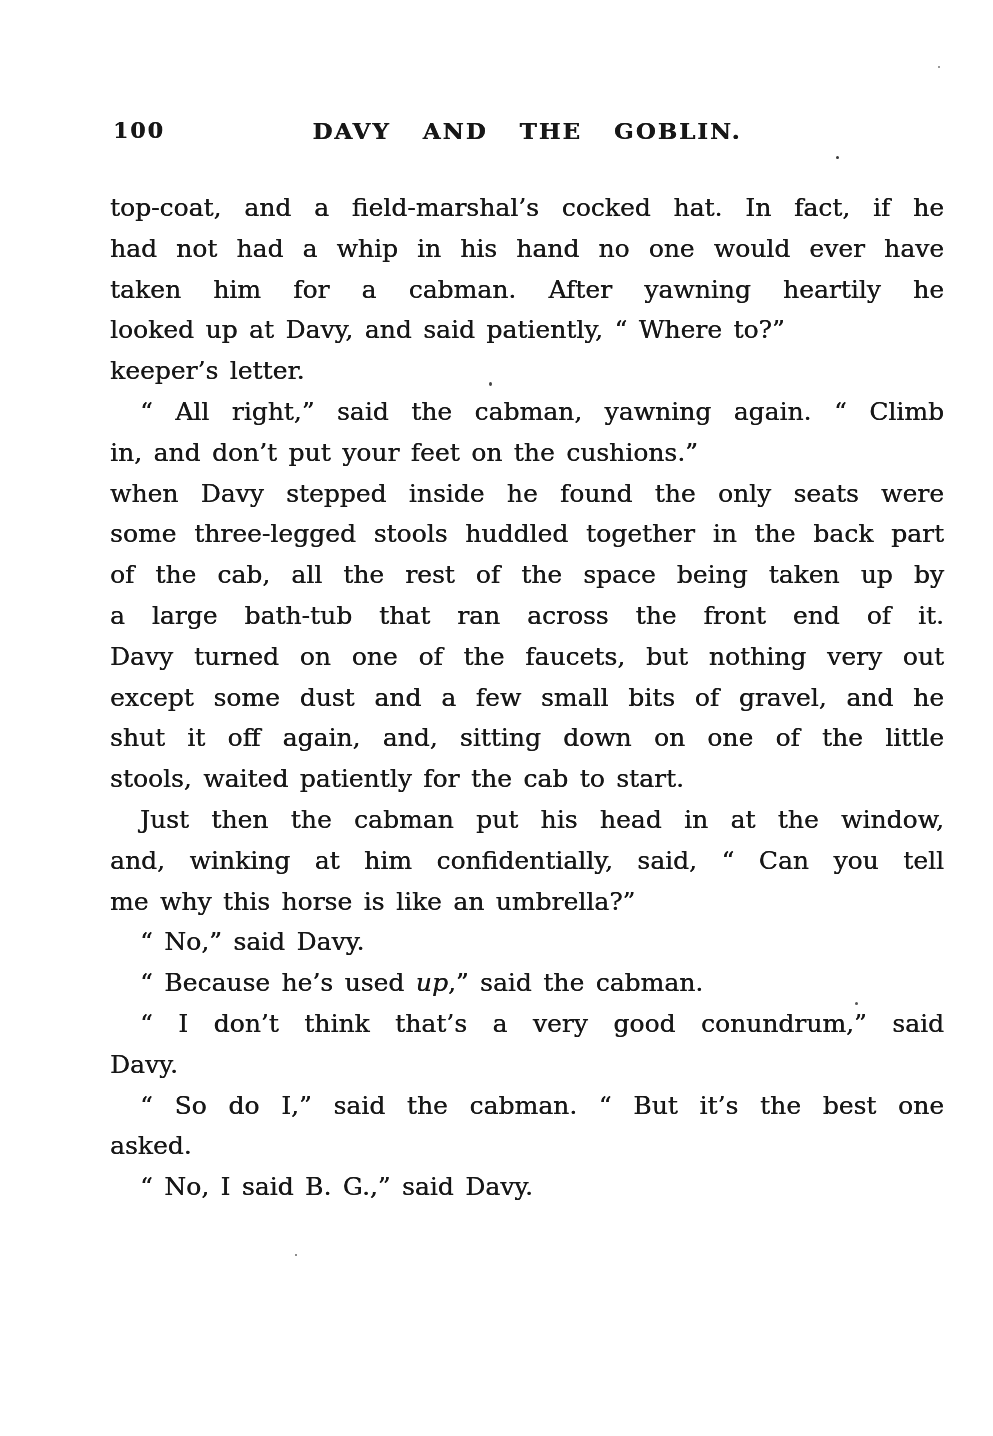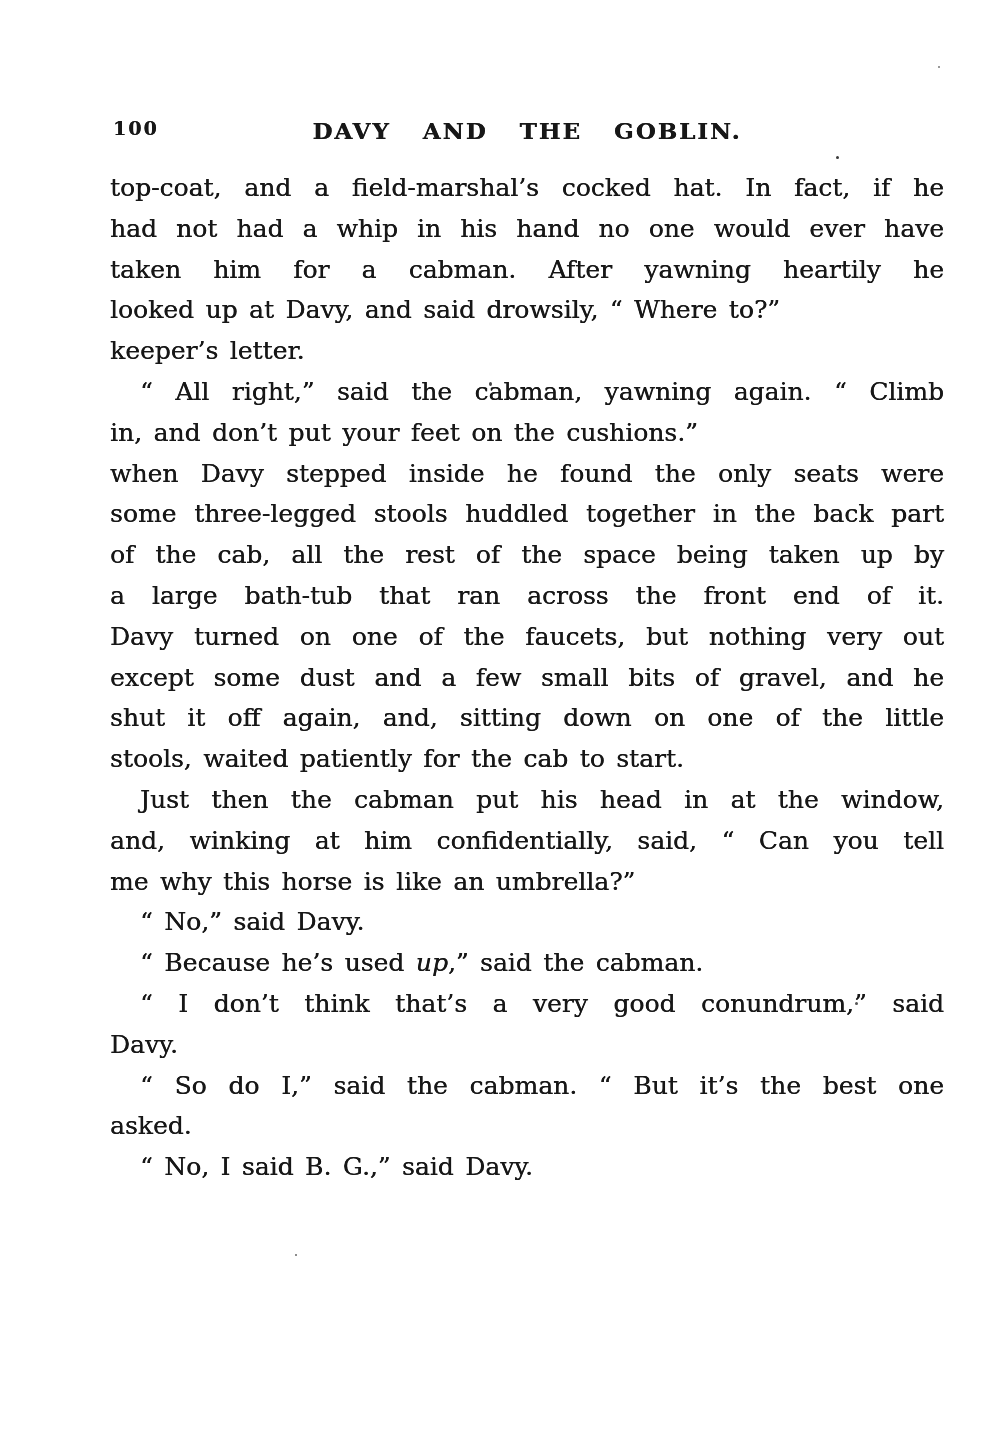--- a/index.html
+++ b/index.html
@@ -12,32 +12,32 @@
     overflow:hidden;
   }
   .page{
     position:absolute;inset:0;background:#ffffff;
   }
   .header-row{
     position:absolute;left:110px;top:114px;width:834px;height:36px;
   }
   .page-number{
     position:absolute;left:3px;top:3px;
-    font-size:19px;font-weight:bold;letter-spacing:2px;
+    font-size:22px;font-weight:bold;letter-spacing:2px;
     text-shadow:0.3px 0 0 currentColor;
   }
   .running-title{
     text-align:center;
     font-weight:bold;
     font-size:23px;letter-spacing:2px;word-spacing:22px;
     padding-top:3px;
     text-shadow:0.3px 0 0 currentColor;
   }
   .text-block{
-    position:absolute;left:110px;top:168px;width:834px;
+    position:absolute;left:110px;top:188px;width:834px;
     font-size:25px;line-height:40.8px;
     word-spacing:3.5px;
     text-shadow:0.3px 0 0 currentColor;
   }
   .line{text-align:left;}
   .line.justify{text-align:justify;text-align-last:justify;}
   .line.indent{text-indent:30px;}
   .line i{font-style:italic;}
   .speck{
     position:absolute;border-radius:50%;
@@ -56,21 +56,21 @@
 
   <div class="header-row">
     <div class="page-number">100</div>
     <div class="running-title">DAVY AND THE GOBLIN.</div>
   </div>
 
   <div class="text-block" id="text-block">
       <div class="line justify"><span>top-coat, and a field-marshal’s cocked hat.  In fact, if he</span></div>
       <div class="line justify"><span>had not had a whip in his hand no one would ever have</span></div>
       <div class="line justify"><span>taken him for a cabman.  After yawning heartily he</span></div>
-      <div class="line"><span>looked up at Davy, and said drowsily, “ Where to?”</span></div>
+      <div class="line"><span>looked up at Davy, and said patiently, “ Where to?”</span></div>
       <div class="line"><span>keeper’s letter.</span></div>
       <div class="line indent justify"><span>“ All right,” said the cabman, yawning again.  “ Climb</span></div>
       <div class="line"><span>in, and don’t put your feet on the cushions.”</span></div>
       <div class="line justify"><span>when Davy stepped inside he found the only seats were</span></div>
       <div class="line justify"><span>some three-legged stools huddled together in the back part</span></div>
       <div class="line justify"><span>of the cab, all the rest of the space being taken up by</span></div>
       <div class="line justify"><span>a large bath-tub that ran across the front end of it.</span></div>
       <div class="line justify"><span>Davy turned on one of the faucets, but nothing very out</span></div>
       <div class="line justify"><span>except some dust and a few small bits of gravel, and he</span></div>
       <div class="line justify"><span>shut it off again, and, sitting down on one of the little</span></div>

